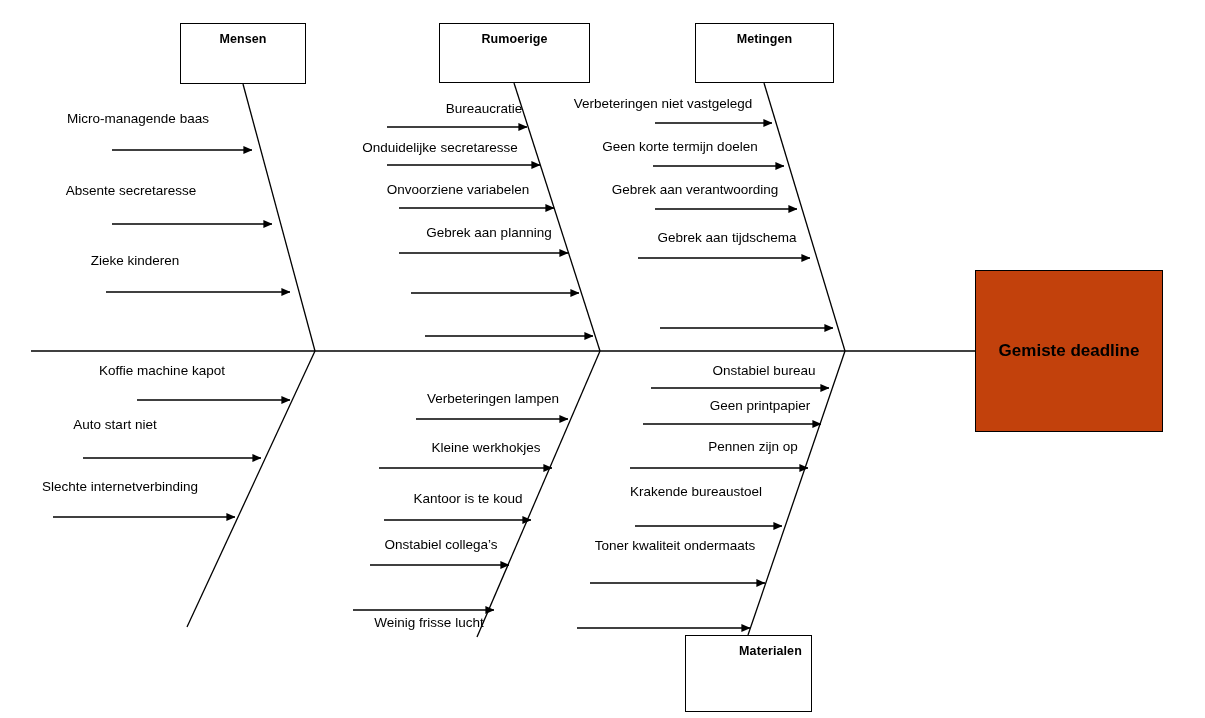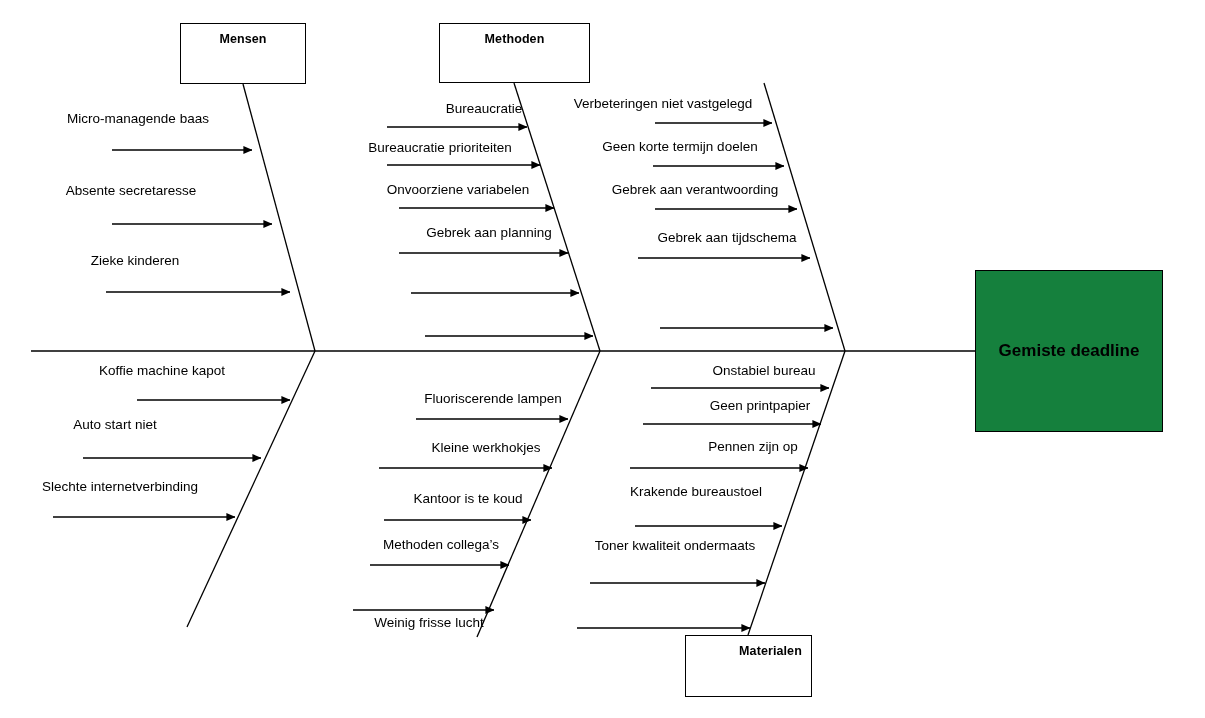--- a/index.html
+++ b/index.html
@@ -34,21 +34,21 @@
   .cat-box > span {
     font-size: 12.5px;
     font-weight: bold;
     color: #000000;
     padding-top: 8px;
     letter-spacing: 0.1px;
   }
   .effect-box {
     position: absolute;
     border: 1.4px solid #000000;
-    background: #15803d;
+    background: #c2410c;
     box-sizing: border-box;
     display: flex;
     align-items: center;
     justify-content: center;
   }
   .effect-box > span {
     font-size: 17px;
     font-weight: bold;
     color: #000000;
   }
@@ -115,53 +115,56 @@
     <line x1="630" y1="468" x2="808" y2="468" stroke="#000000" stroke-width="1.3" marker-end="url(#ah)"></line>
     <line x1="635" y1="526" x2="782" y2="526" stroke="#000000" stroke-width="1.3" marker-end="url(#ah)"></line>
     <line x1="590" y1="583" x2="765" y2="583" stroke="#000000" stroke-width="1.3" marker-end="url(#ah)"></line>
     <line x1="577" y1="628" x2="750" y2="628" stroke="#000000" stroke-width="1.3" marker-end="url(#ah)"></line>
   </svg>
 
   <div class="cat-box" style="left:180px; top:23px; width:126px; height:61px;">
     <span>Mensen</span>
   </div>
   <div class="cat-box" style="left:439px; top:23px; width:151px; height:60px;">
-    <span>Methoden</span>
+    <span>Rumoerige</span>
+  </div>
+  <div class="cat-box" style="left:695px; top:23px; width:139px; height:60px;">
+    <span>Metingen</span>
   </div>
 
-  <div class="cat-box" style="left:685px; top:635px; width:127px; height:62px;padding-left:44px;">
+  <div class="cat-box" style="left:685px; top:635px; width:127px; height:77px;padding-left:44px;">
     <span>Materialen</span>
   </div>
 
   <div class="effect-box" style="left:975px; top:270px; width:188px; height:162px;">
     <span>Gemiste deadline</span>
   </div>
 
   <div class="cause-label center" style="left:128px; top:112px;margin-left:10px;">Micro-managende baas</div>
   <div class="cause-label center" style="left:131px; top:184px;">Absente secretaresse</div>
   <div class="cause-label center" style="left:135px; top:254px;">Zieke kinderen</div>
 
   <div class="cause-label center" style="left:461px; top:102px;padding-left:46px;">Bureaucratie</div>
-  <div class="cause-label center" style="left:440px; top:141px;">Bureaucratie prioriteiten</div>
+  <div class="cause-label center" style="left:440px; top:141px;">Onduidelijke secretaresse</div>
   <div class="cause-label center" style="left:458px; top:183px;">Onvoorziene variabelen</div>
   <div class="cause-label center" style="left:481px; top:226px;margin-left:8px;">Gebrek aan planning</div>
 
   <div class="cause-label center" style="left:663px; top:97px;">Verbeteringen niet vastgelegd</div>
   <div class="cause-label center" style="left:680px; top:140px;">Geen korte termijn doelen</div>
   <div class="cause-label center" style="left:695px; top:183px;">Gebrek aan verantwoording</div>
   <div class="cause-label center" style="left:727px; top:231px;">Gebrek aan tijdschema</div>
 
   <div class="cause-label center" style="left:162px; top:364px;">Koffie machine kapot</div>
   <div class="cause-label center" style="left:115px; top:418px;">Auto start niet</div>
   <div class="cause-label center" style="left:120px; top:480px;">Slechte internetverbinding</div>
 
-  <div class="cause-label center" style="left:493px; top:392px;">Fluoriscerende lampen</div>
+  <div class="cause-label center" style="left:493px; top:392px;">Verbeteringen lampen</div>
   <div class="cause-label center" style="left:486px; top:441px;">Kleine werkhokjes</div>
   <div class="cause-label center" style="left:468px; top:492px;">Kantoor is te koud</div>
-  <div class="cause-label center" style="left:441px; top:538px;">Methoden collega’s</div>
+  <div class="cause-label center" style="left:441px; top:538px;">Onstabiel collega’s</div>
   <div class="cause-label center" style="left:429px; top:582px;margin-top:34px;">Weinig frisse lucht</div>
 
   <div class="cause-label center" style="left:764px; top:364px;">Onstabiel bureau</div>
   <div class="cause-label center" style="left:760px; top:399px;">Geen printpapier</div>
   <div class="cause-label center" style="left:753px; top:440px;">Pennen zijn op</div>
   <div class="cause-label center" style="left:696px; top:485px;text-align:right;">Krakende bureaustoel</div>
   <div class="cause-label center" style="left:675px; top:539px;">Toner kwaliteit ondermaats</div>
 
 </div>
 

